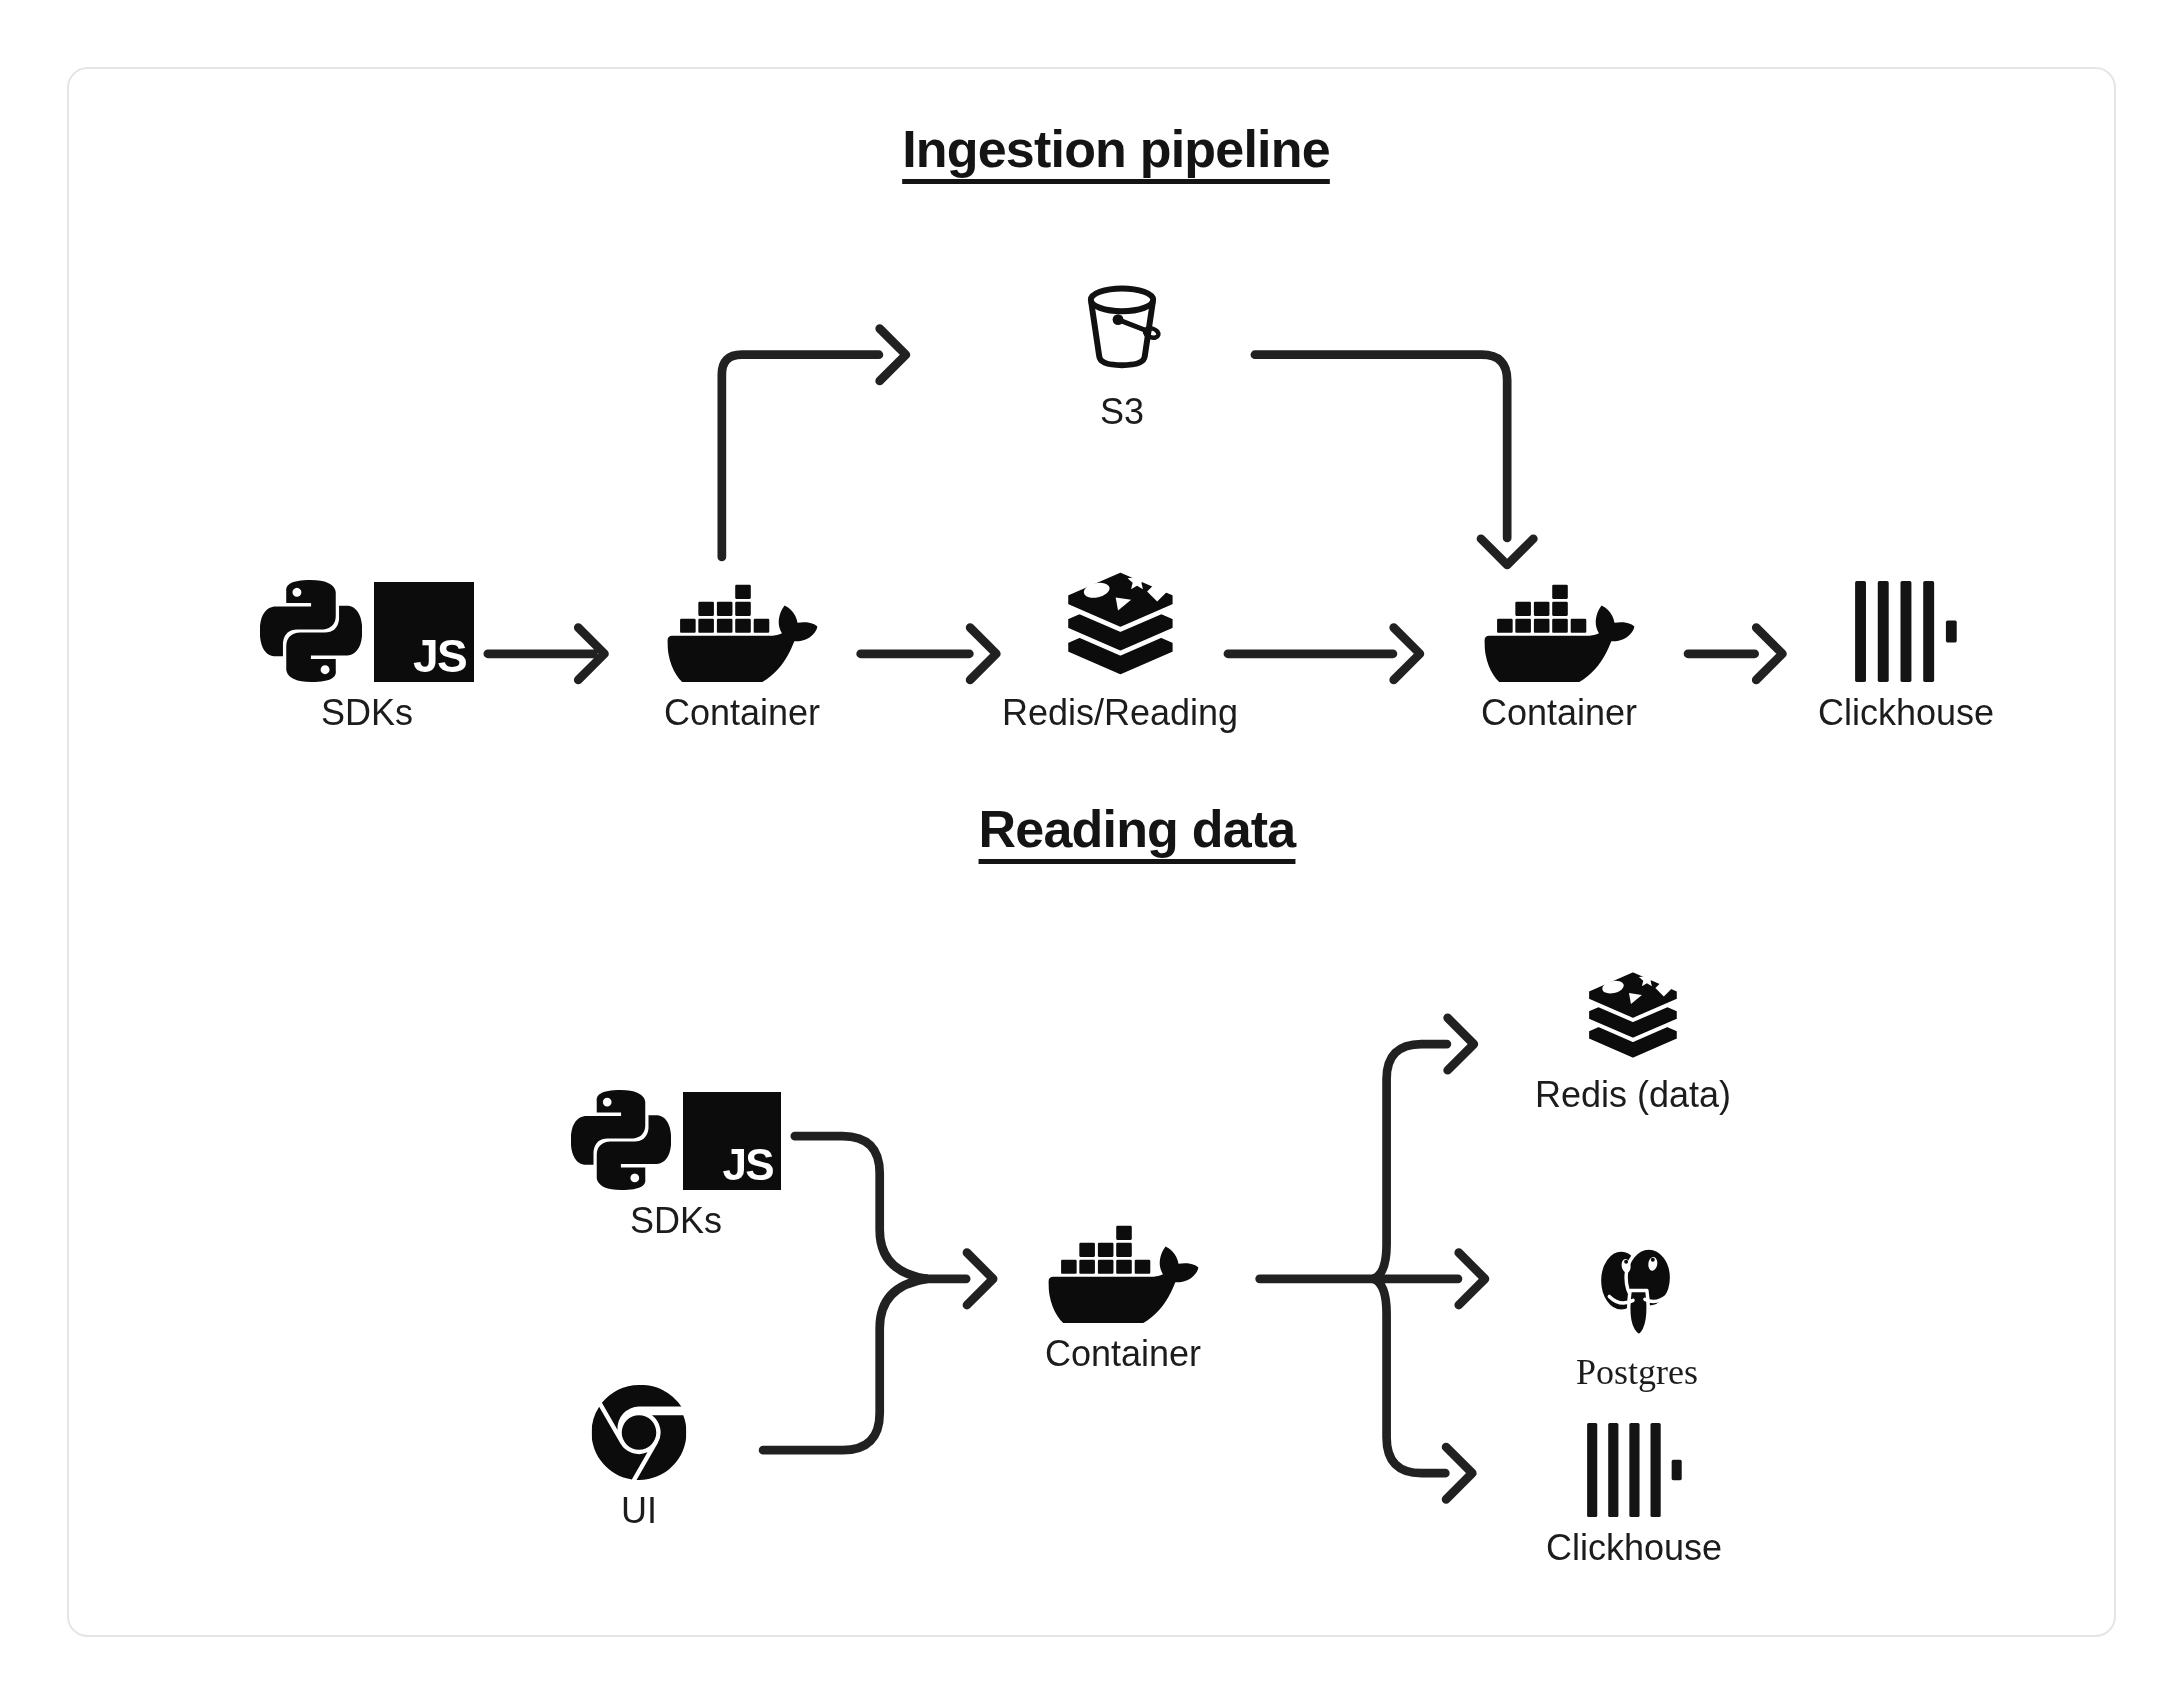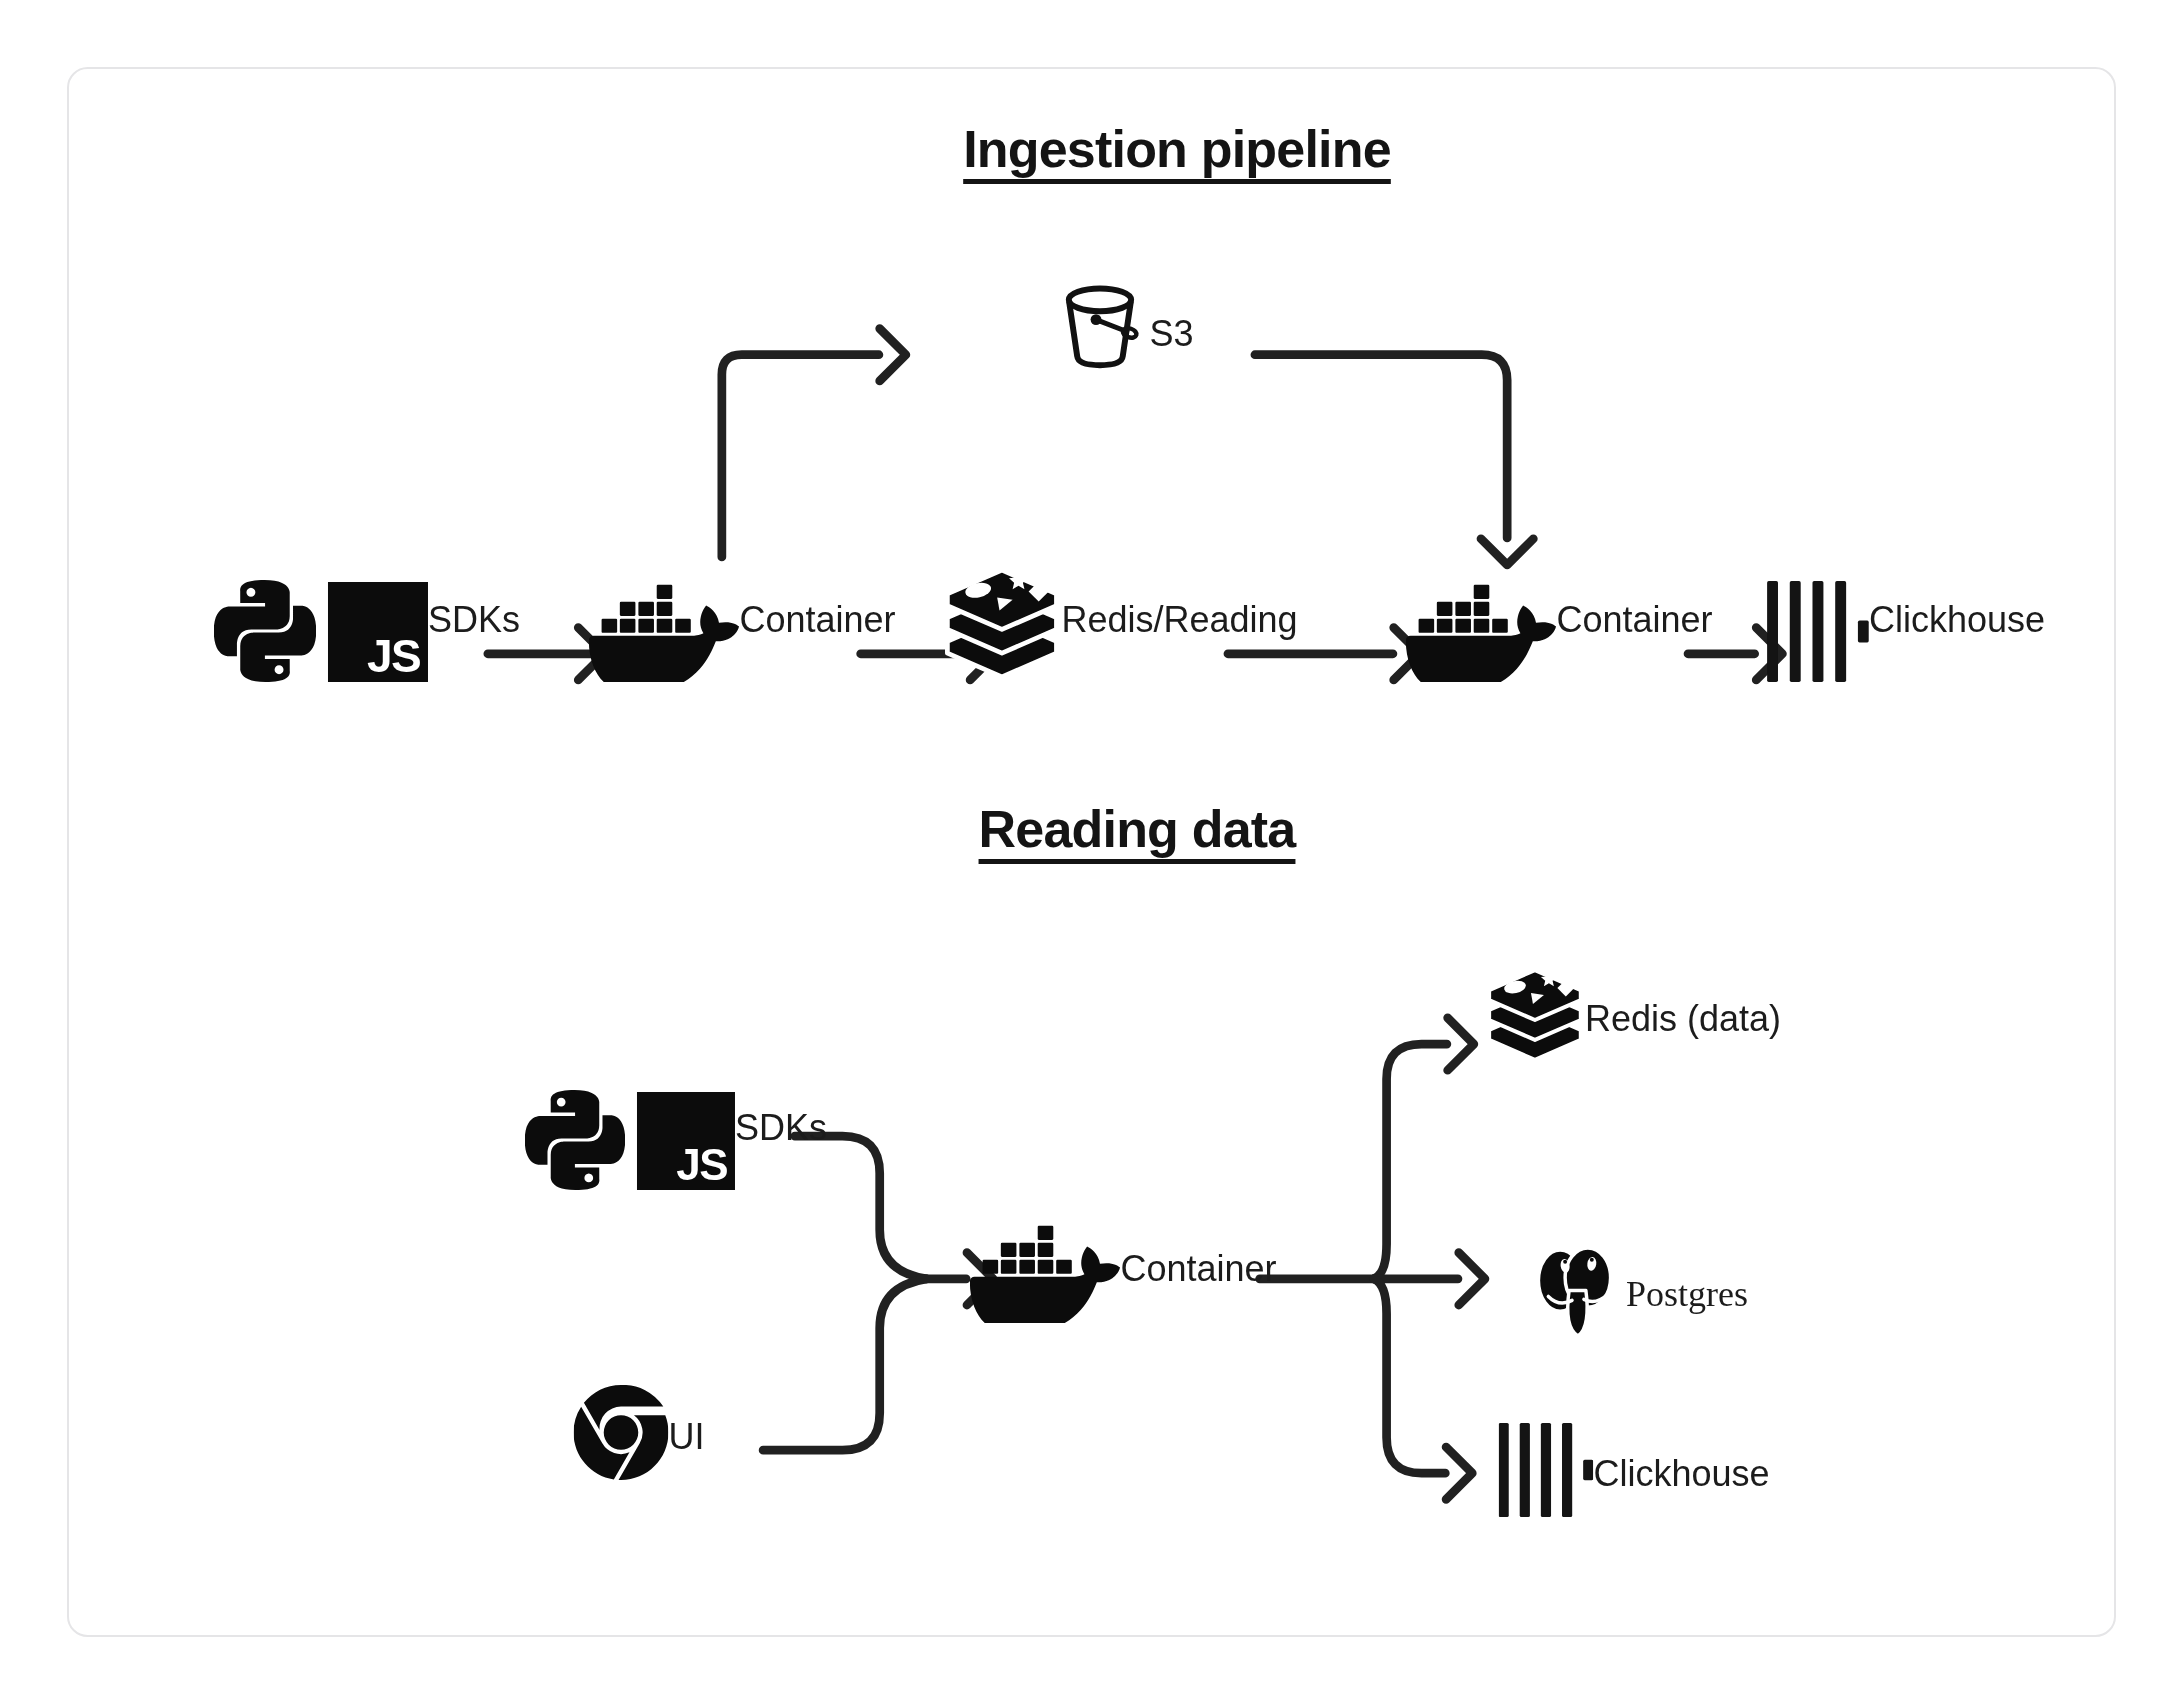--- a/index.html
+++ b/index.html
@@ -11,21 +11,21 @@
     position:absolute;left:67px;top:67px;width:2045px;height:1566px;
     background:#ffffff;border:2.4px solid #e5e5e7;border-radius:20.6px;
   }
   .connectors{position:absolute;left:0;top:0;width:2183px;height:1701px;pointer-events:none;}
   .connectors path{stroke:#212121;stroke-width:11;fill:none;stroke-linecap:round;stroke-linejoin:round;}
   .section-title{
     position:absolute;transform:translateX(-50%);white-space:nowrap;
     font-size:52px;font-weight:700;letter-spacing:-0.8px;color:#141414;
     text-decoration:underline;text-decoration-thickness:4.8px;text-underline-offset:12px;
   }
-  .node{position:absolute;transform:translateX(-50%);display:flex;flex-direction:row;align-items:center;}
+  .node{position:absolute;transform:translateX(-50%);display:flex;flex-direction:column;align-items:center;}
   .icon-slot{display:flex;align-items:flex-end;justify-content:center;gap:12px;}
   .node-label{margin-top:11px;font-size:36px;line-height:1.1;color:#1c1c1c;white-space:nowrap;text-align:center;}
   .js-tile{
     background:#0c0c0c;display:flex;align-items:flex-end;justify-content:flex-end;
     padding:6.3px 8px;box-sizing:border-box;
   }
   .js-tile span{color:#ffffff;font-weight:700;font-size:46px;line-height:0.85;letter-spacing:-1.6px;}
   .js-tile.sm span{font-size:44px;}
   .hidden-defs{position:absolute;width:0;height:0;overflow:hidden;}
 </style>
@@ -99,21 +99,21 @@
   <path d="M1582 447 H1868 Q1900 447 1900 479 V678 M1867 679 L1900 712 L1933 679"></path>
   <path d="M1002 1432 H1062 Q1109 1432 1109 1479 V1550 Q1109 1603 1168 1612"></path>
   <path d="M962 1828 H1062 Q1109 1828 1109 1781 V1674 Q1109 1621 1168 1612"></path>
   <path d="M1160 1612 H1218 M1219 1579 L1252 1612 L1219 1645"></path>
   <path d="M1588 1612 H1732"></path>
   <path d="M1732 1612 Q1748 1605 1748 1568 V1360 Q1748 1316 1792 1316 H1824 M1825 1283 L1858 1316 L1825 1349"></path>
   <path d="M1732 1612 H1838 M1839 1579 L1872 1612 L1839 1645"></path>
   <path d="M1732 1612 Q1748 1619 1748 1656 V1812 Q1748 1857 1792 1857 H1822 M1823 1824 L1856 1857 L1823 1890"></path>
 </svg>
 
-<div class="section-title" style="left:1177px;top:119px;">Ingestion pipeline</div>
+<div class="section-title" style="left:1116px;top:119px;">Ingestion pipeline</div>
 <div class="section-title" style="left:1137px;top:799px;">Reading data</div>
 
 <div class="node" style="left:367px;top:547px;">
   <div class="icon-slot" style="height:135px;">
     <svg width="102" height="102" viewBox="0 0 128 128">
         <use href="#i-python"></use>
       </svg>
     <div class="js-tile" style="width:100px;height:100px;">
       <span>JS</span>
     </div>

